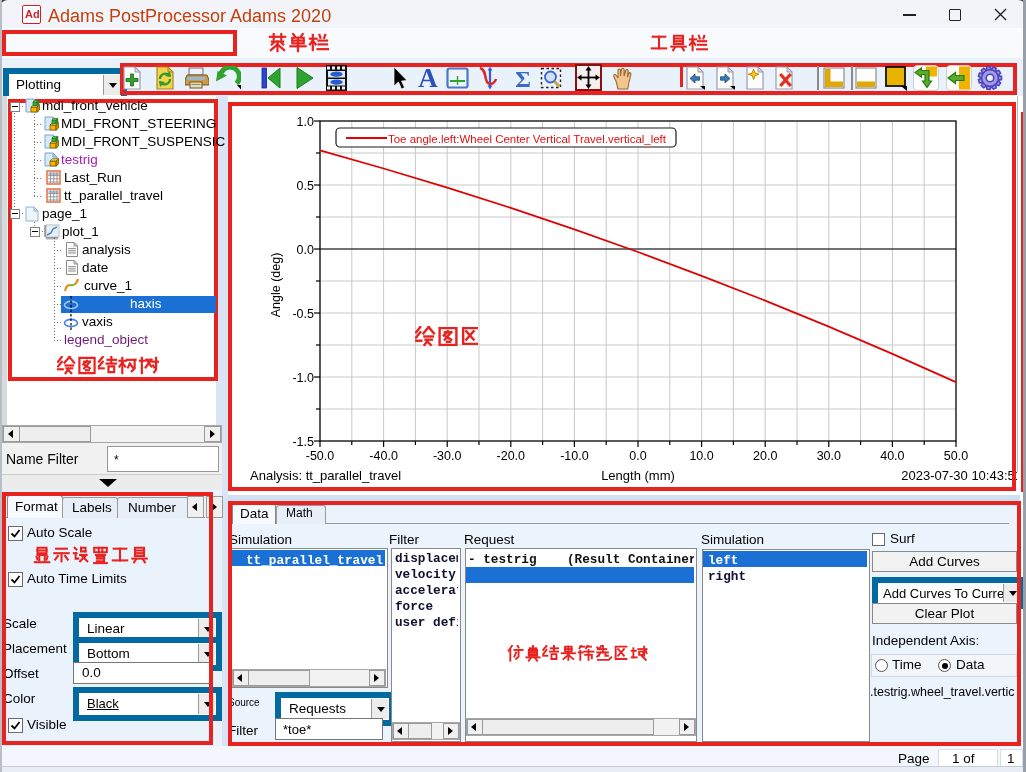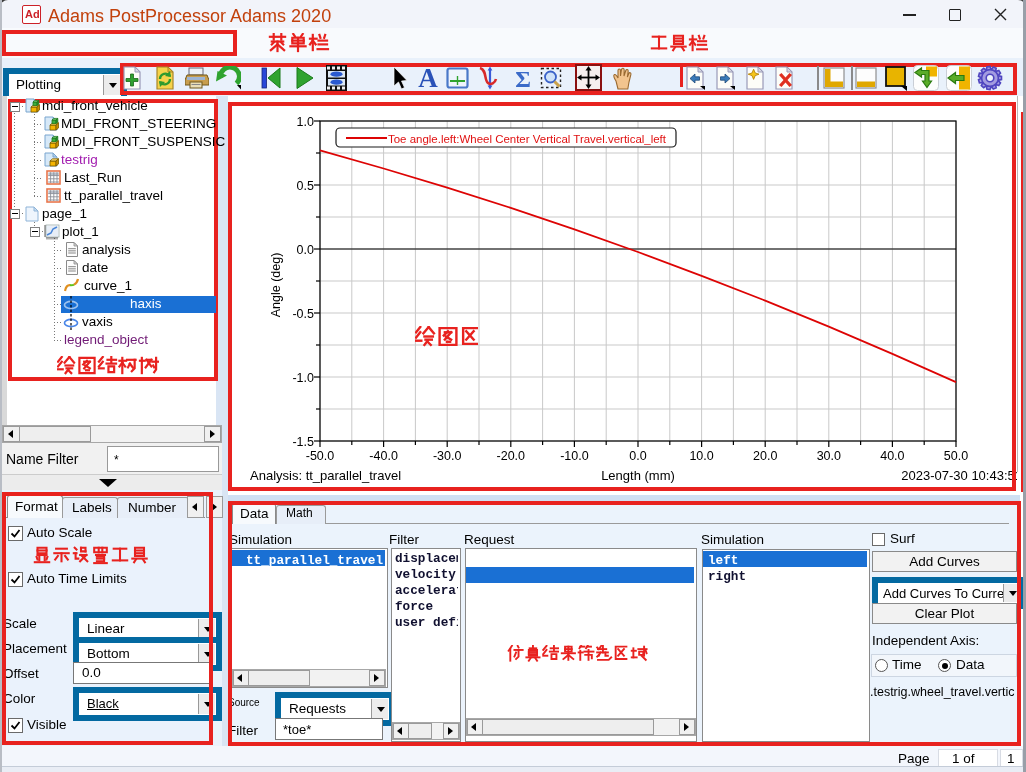--- a/index.html
+++ b/index.html
@@ -782,20 +782,21 @@
         <div class="sbb" style="left:0;top:0;width:14px;height:14px;">
           <div class="tri-l" style="left:3px;top:3px;"></div>
         </div>
         <div class="sbb" style="right:0;top:0;width:14px;height:14px;">
           <div class="tri-r" style="left:4px;top:3px;"></div>
         </div>
         <div class="thumb" style="left:15px;top:0;width:22px;height:14px;"></div>
       </div>
   <div class="abs" style="left:465px;top:548px;width:230px;height:192px;background:#fff;border:1px solid #8a8a8a;"></div>
   <div class="abs" style="left:466px;top:549px;width:228px;height:190px;overflow:hidden;">
+        <div class="tx mono" style="left:2px;top:3px;font-size:12.7px;color:#101010;font-weight:bold;white-space:pre;">- testrig    (Result Container</div>
         <div class="abs" style="left:0px;top:18px;width:228px;height:16px;background:#1a70d4;"></div>
         <div class="tx mono" style="left:2px;top:19.5px;font-size:12.7px;color:#fff;font-weight:bold;white-space:pre;margin-top:15px;">    toe_angle (Toe angle  )</div>
       </div>
   <div class="sb" style="left:466px;top:718px;width:228px;height:16px;">
         <div class="sbb" style="left:0;top:0;width:14px;height:14px;">
           <div class="tri-l" style="left:3px;top:3px;"></div>
         </div>
         <div class="sbb" style="right:0;top:0;width:14px;height:14px;">
           <div class="tri-r" style="left:4px;top:3px;"></div>
         </div>

